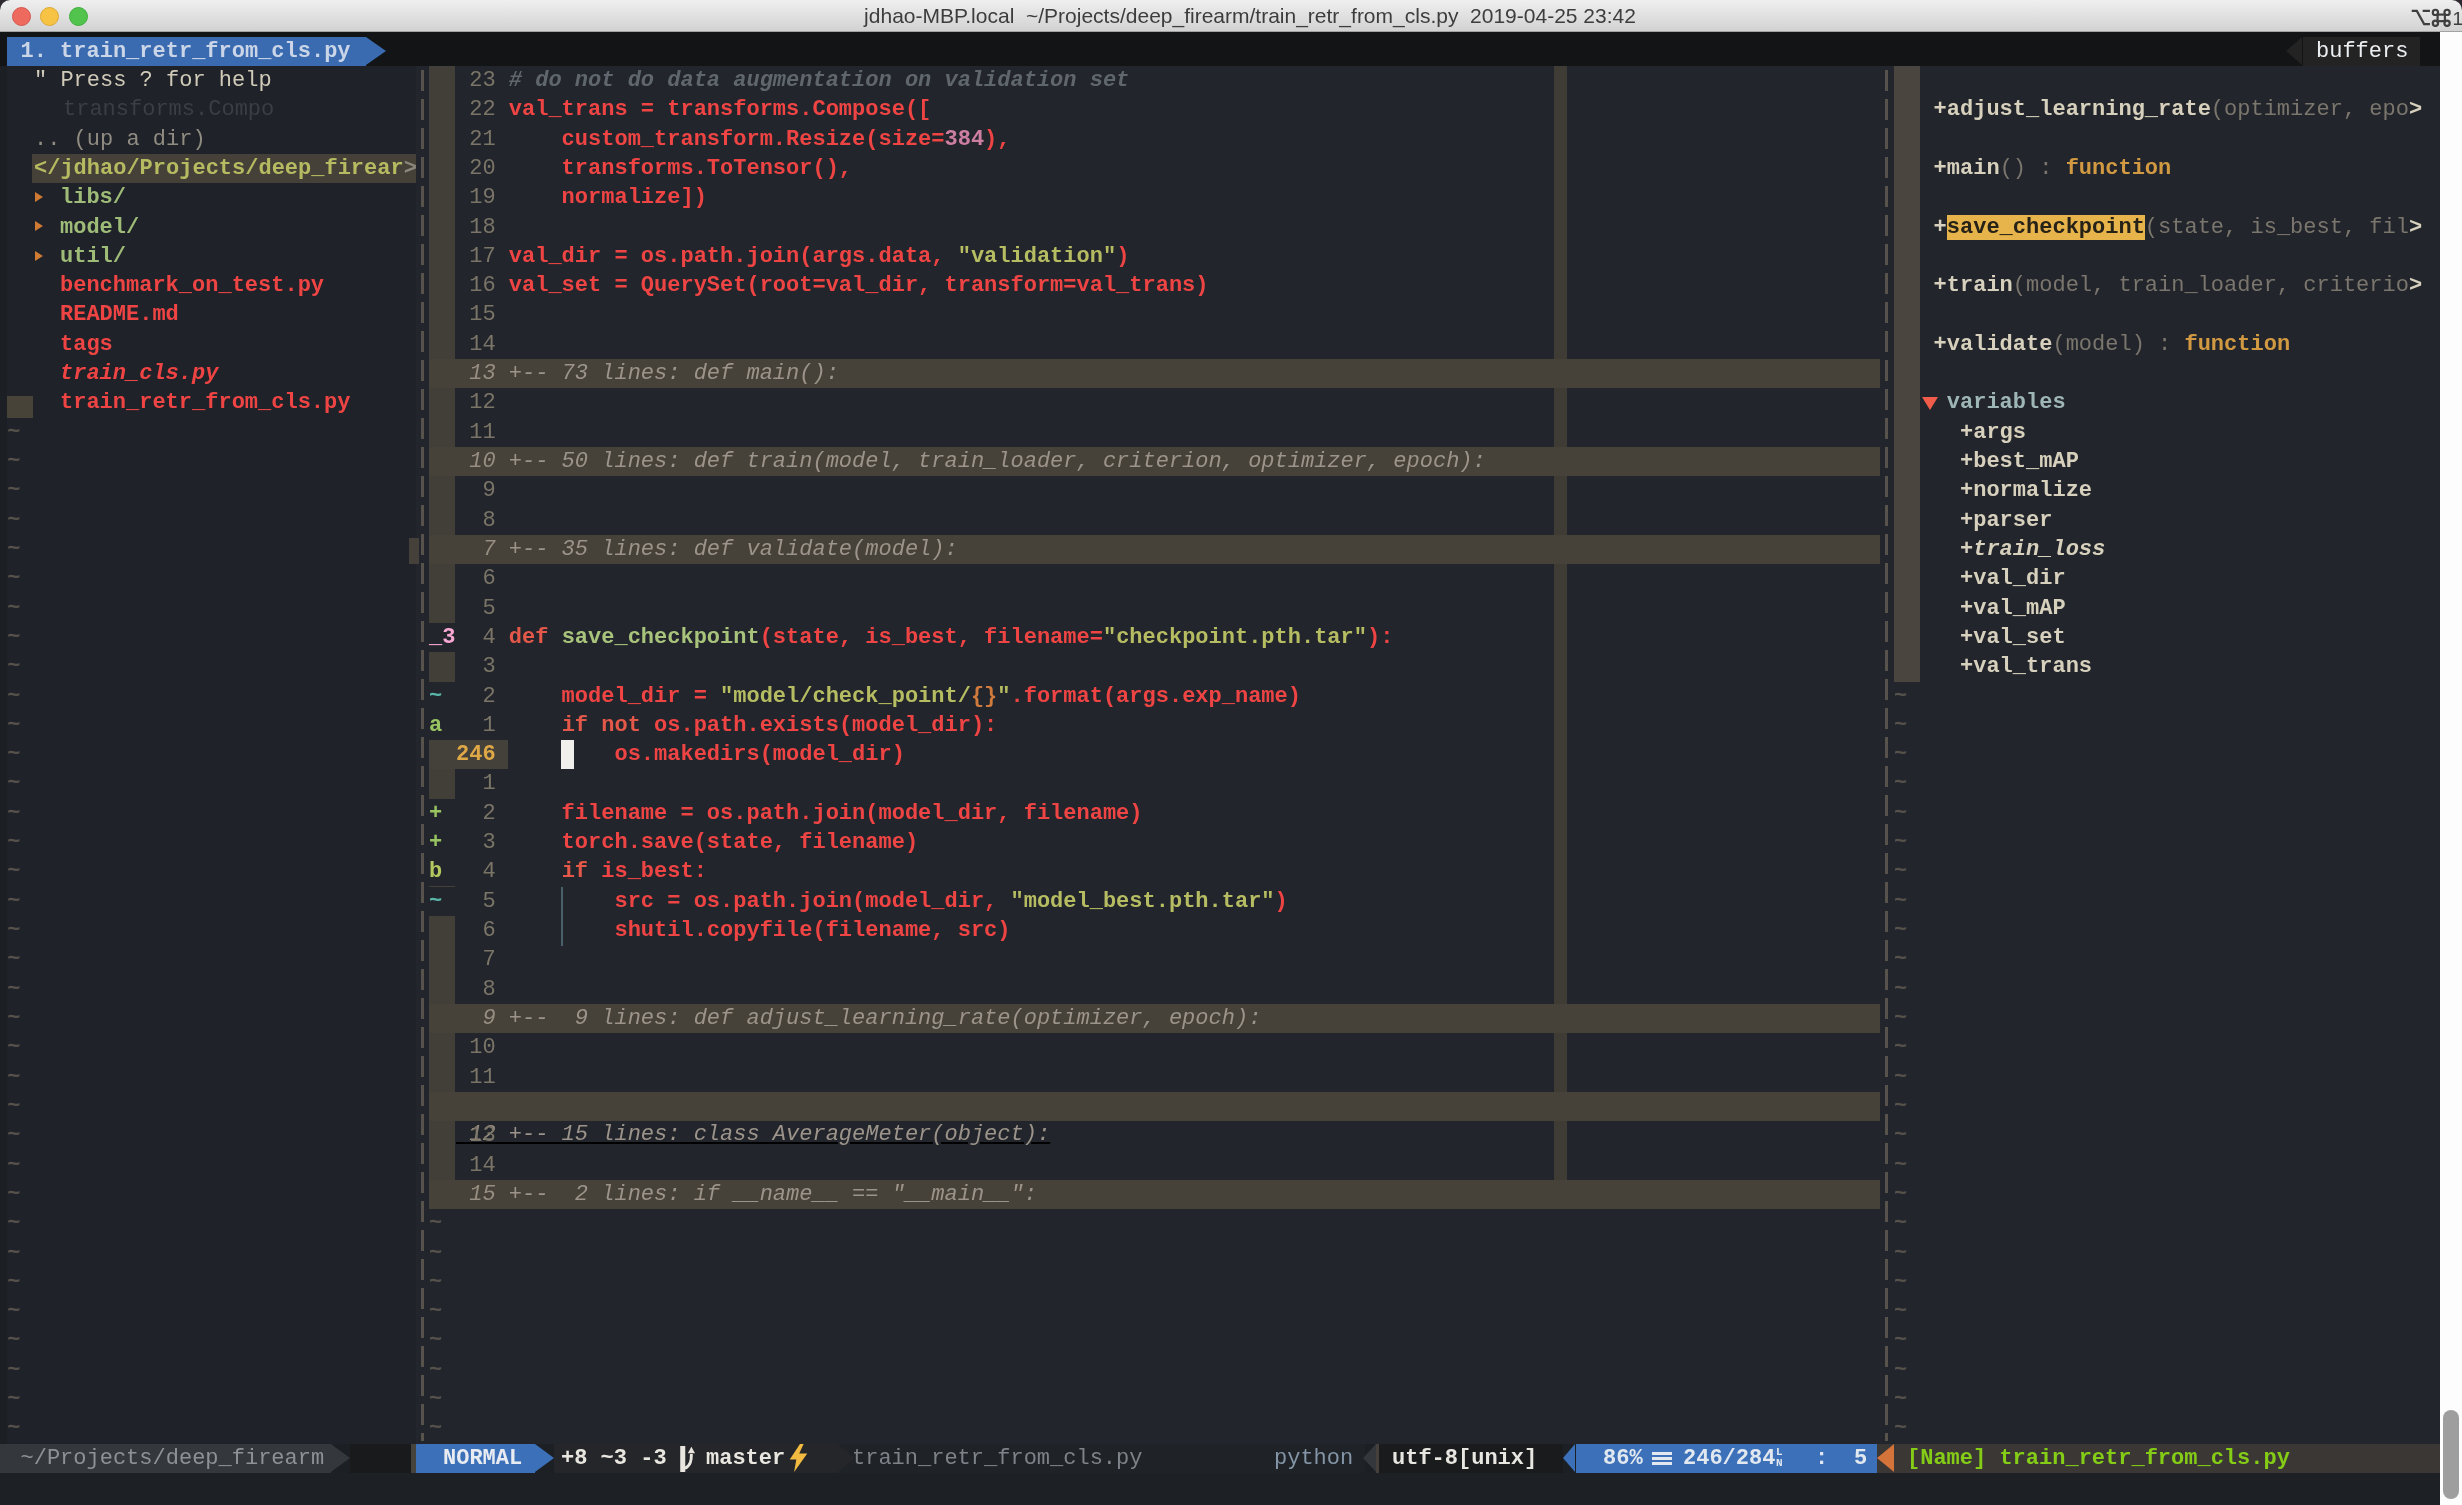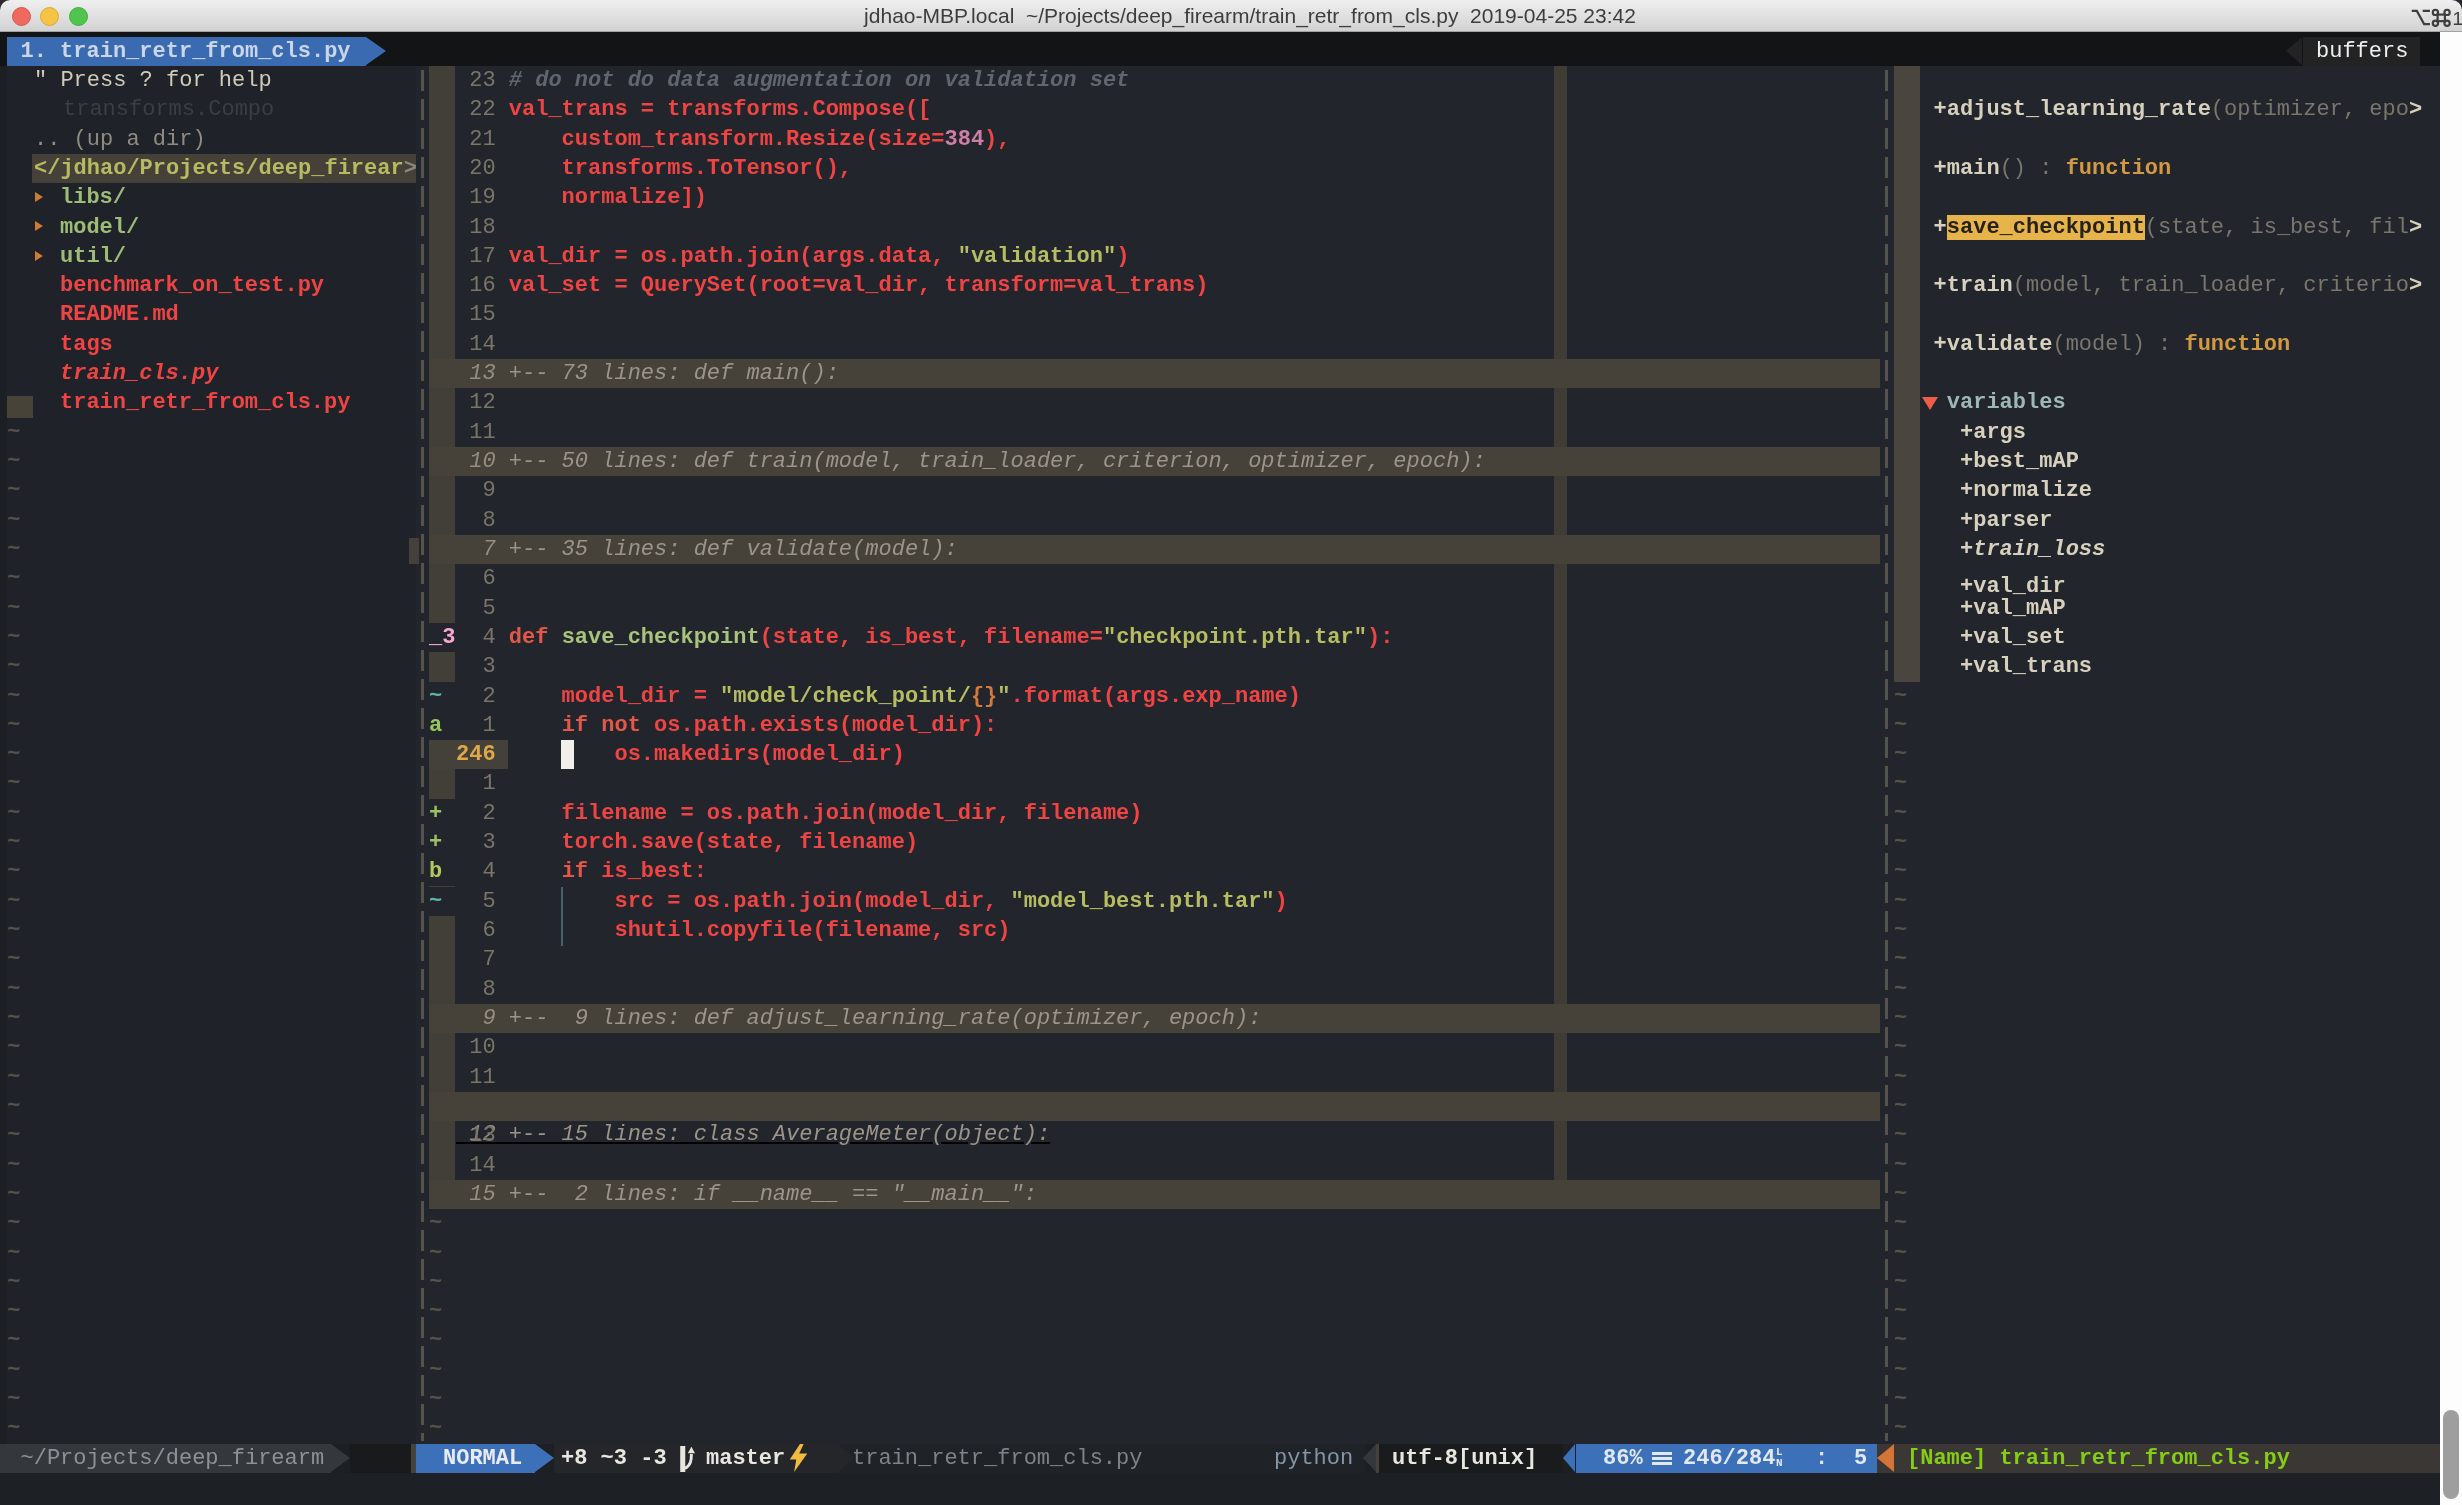--- a/index.html
+++ b/index.html
@@ -176,21 +176,21 @@
 <pre class="t" style="left:1894px;top:213px;"><span class="tn">   +</span><span class="hl">save_checkpoint</span><span class="tp">(state, is_best, fil</span><span class="tn">&gt;</span></pre>
 <pre class="t" style="left:1894px;top:271px;"><span class="tn">   +train</span><span class="tp">(model, train_loader, criterio</span><span class="tn">&gt;</span></pre>
 <pre class="t" style="left:1894px;top:330px;"><span class="tn">   +validate</span><span class="tp">(model)</span><span class="tp"> : </span><span class="tf">function</span></pre>
 <div class="abs" style="left:1922px;top:397px;width:0;height:0;border-top:13px solid #ef5c4a;border-left:8.8px solid transparent;border-right:8.8px solid transparent"></div>
 <pre class="t" style="left:1894px;top:388px;"><span class="tv">    variables</span></pre>
 <pre class="t" style="left:1894px;top:418px;"><span class="tn">     +args</span></pre>
 <pre class="t" style="left:1894px;top:447px;"><span class="tn">     +best_mAP</span></pre>
 <pre class="t" style="left:1894px;top:476px;"><span class="tn">     +normalize</span></pre>
 <pre class="t" style="left:1894px;top:506px;"><span class="tn">     +parser</span></pre>
 <pre class="t" style="left:1894px;top:535px;font-style:italic;"><span class="tn">     +train_loss</span></pre>
-<pre class="t" style="left:1894px;top:564px;margin-top:8px;"><span class="tn">     +val_dir</span></pre>
+<pre class="t" style="left:1894px;top:564px;"><span class="tn">     +val_dir</span></pre>
 <pre class="t" style="left:1894px;top:594px;"><span class="tn">     +val_mAP</span></pre>
 <pre class="t" style="left:1894px;top:623px;"><span class="tn">     +val_set</span></pre>
 <pre class="t" style="left:1894px;top:652px;"><span class="tn">     +val_trans</span></pre>
 <pre class="t" style="left:1894px;top:682px;"><span class="til">~</span></pre>
 <pre class="t" style="left:1894px;top:711px;"><span class="til">~</span></pre>
 <pre class="t" style="left:1894px;top:740px;"><span class="til">~</span></pre>
 <pre class="t" style="left:1894px;top:769px;"><span class="til">~</span></pre>
 <pre class="t" style="left:1894px;top:799px;"><span class="til">~</span></pre>
 <pre class="t" style="left:1894px;top:828px;"><span class="til">~</span></pre>
 <pre class="t" style="left:1894px;top:857px;"><span class="til">~</span></pre>

